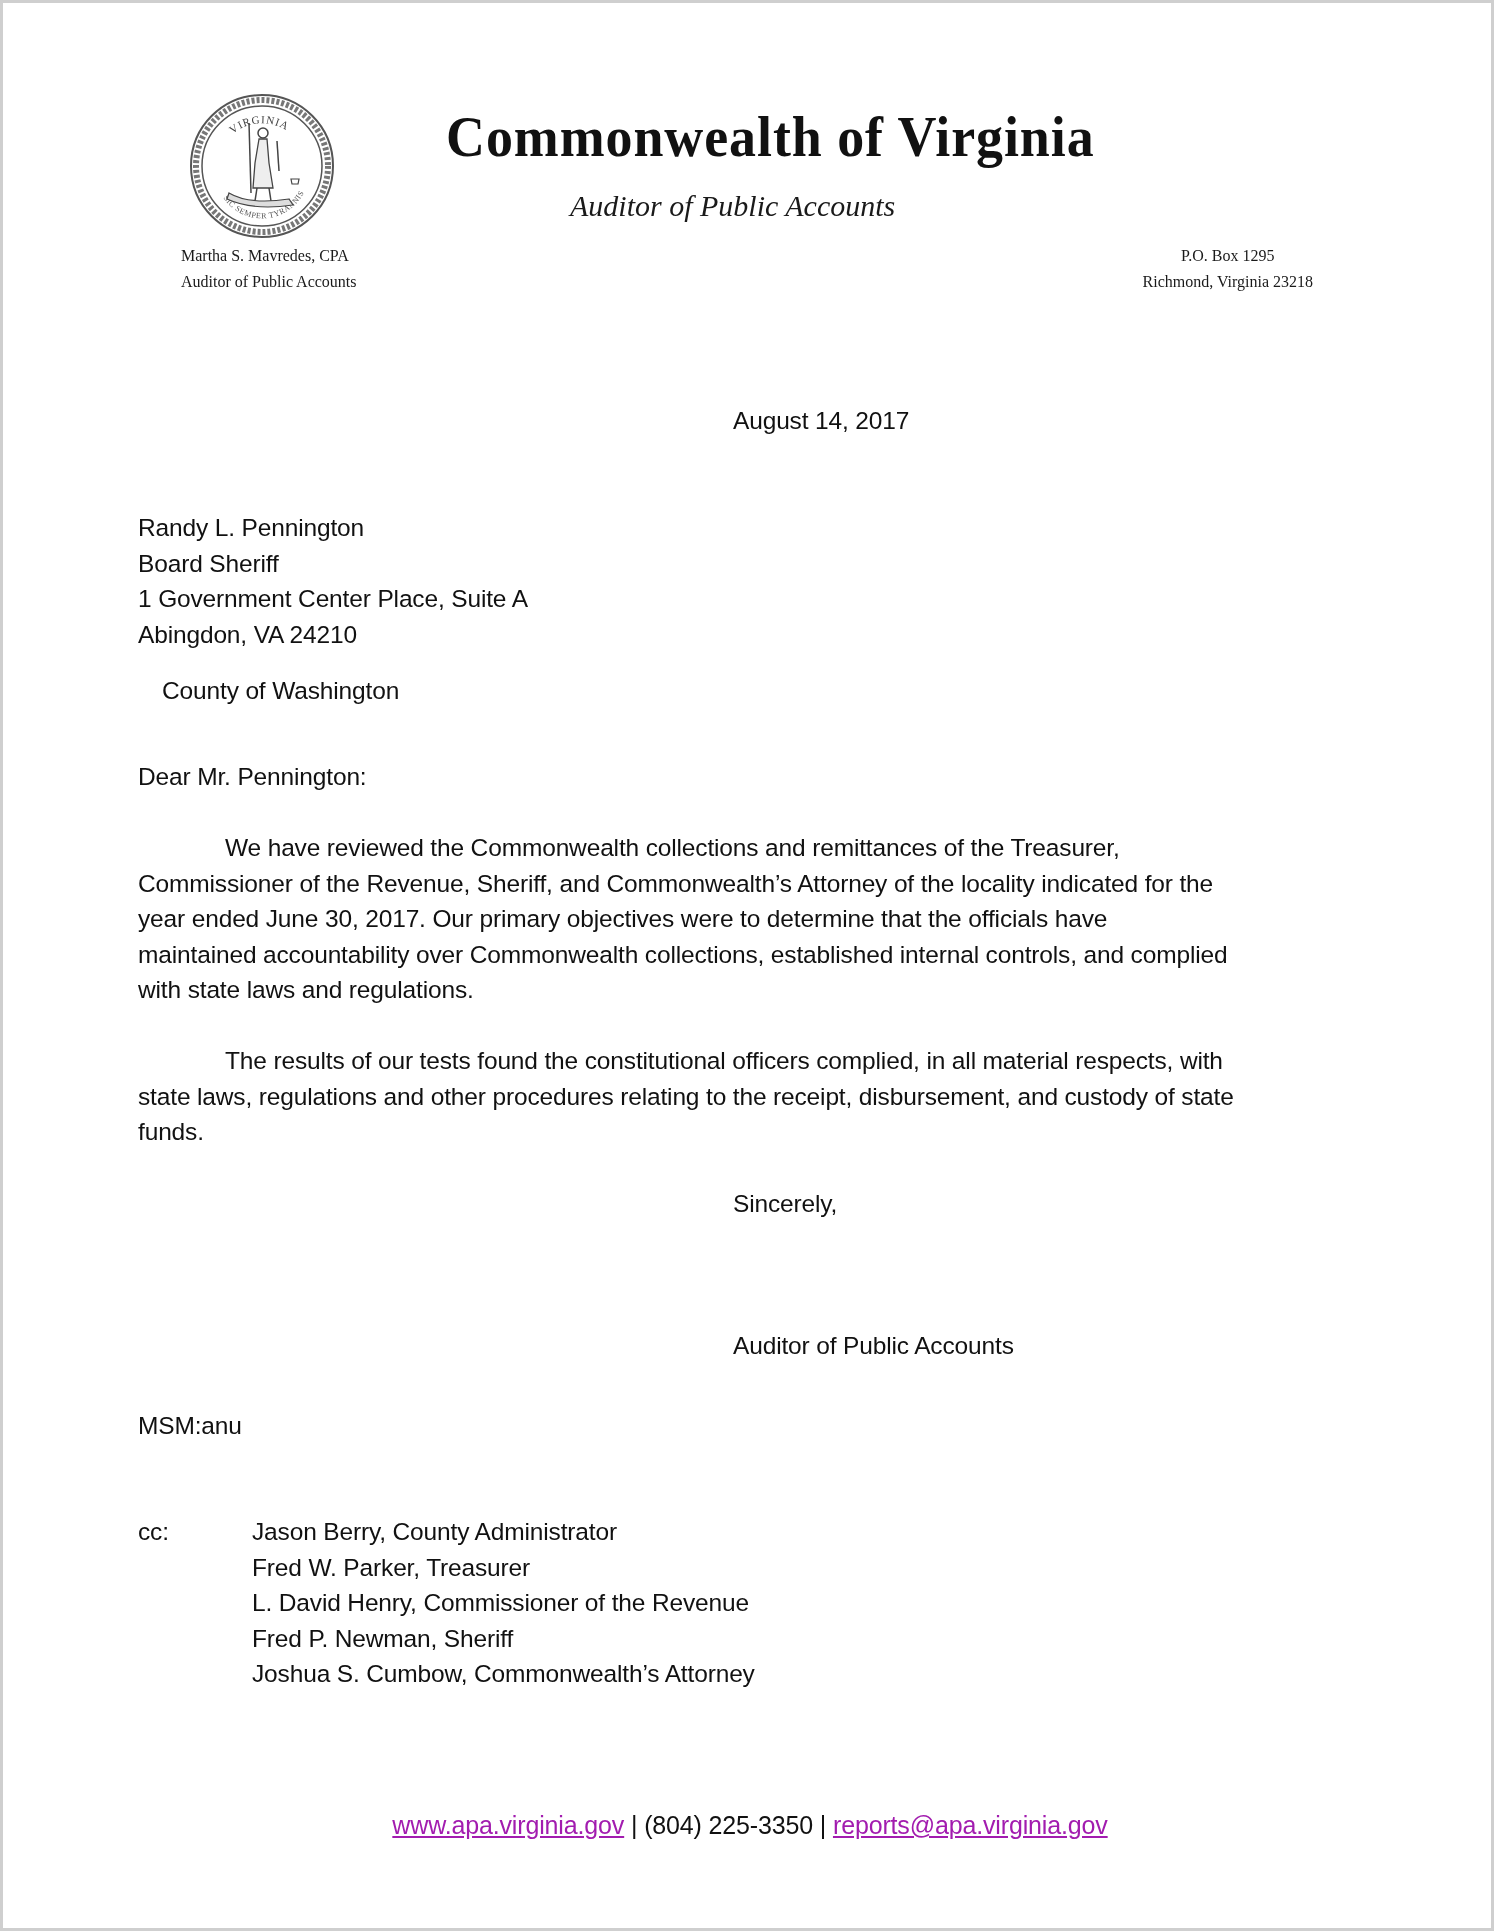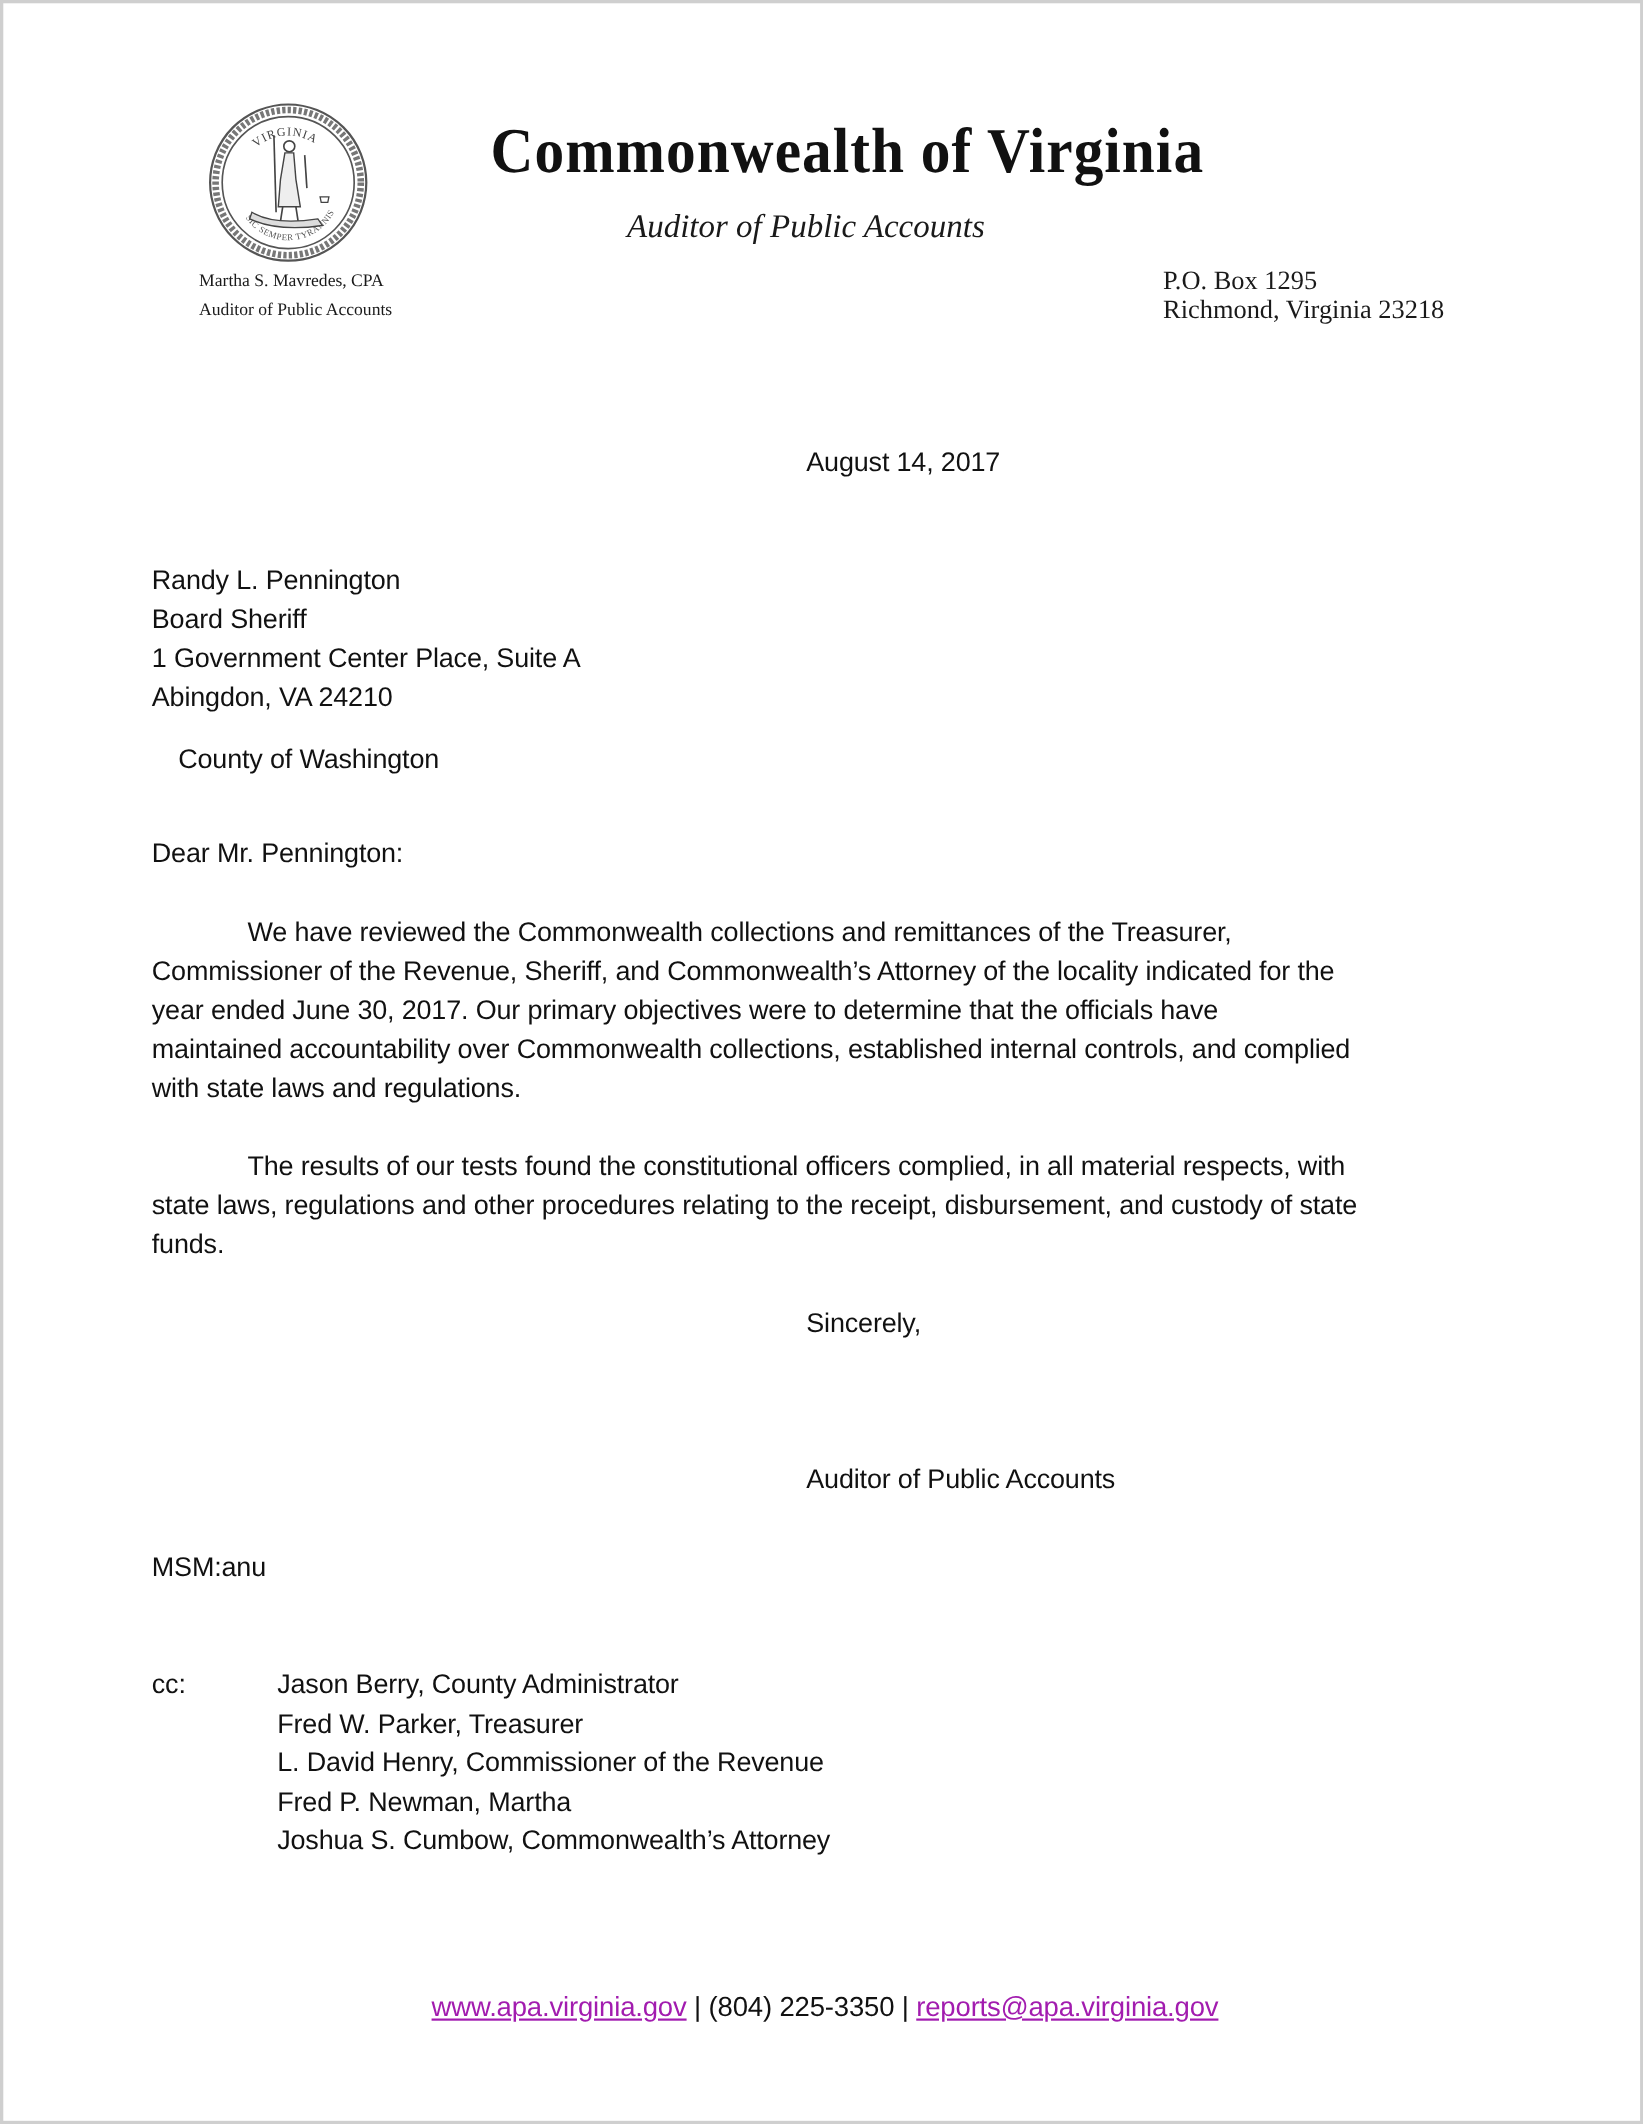--- a/index.html
+++ b/index.html
@@ -11,21 +11,21 @@
   .abs { position: absolute; white-space: nowrap; }
   .serif { font-family: "Liberation Serif", "DejaVu Serif", serif; color: #1a1a1a; }
   .body-text { font-family: "Liberation Sans", "DejaVu Sans", sans-serif; font-size: 24.5px; color: #111; letter-spacing: -0.15px; }
   .title {
     left: 443px; top: 100px; font-size: 58px; font-weight: bold; letter-spacing: 1px;
     font-family: "Liberation Serif", "DejaVu Serif", serif; color: #111;
     transform: scaleX(0.93); transform-origin: left top;
   }
   .subtitle { left: 567px; top: 186px; font-size: 30px; font-style: italic; }
   .hdr-left { left: 178px; top: 240px; font-size: 16px; line-height: 26px; }
-  .hdr-right { right: 178px; top: 240px; font-size: 24px; line-height: 26px; text-align: left; }
+  .hdr-right { right: 178px; top: 240px; font-size: 16px; line-height: 26px; text-align: center; }
   .seal { position: absolute; left: 186px; top: 90px; width: 146px; height: 146px; }
   .line { line-height: 35.5px; }
   .link { color: #a21caf; text-decoration: underline; }
   .footer { left: 0; width: 1494px; top: 1808px; text-align: center; font-size: 25px; }
   .cc-label { left: 135px; }
   .cc-list { left: 220px; margin-left: 29px; }
 </style>
 </head>
 <body>
 
@@ -96,21 +96,21 @@
 
   <div class="abs body-text line" style="left:730px; top:1183px;">Sincerely,</div>
   <div class="abs body-text line" style="left:730px; top:1325px;">Auditor of Public Accounts</div>
   <div class="abs body-text line" style="left:135px; top:1405px;">MSM:anu</div>
 
   <div class="abs body-text line cc-label" style="top:1511px;">cc:</div>
   <div class="abs body-text cc-list" style="top:1511px;">
     <div class="line">Jason Berry, County Administrator</div>
     <div class="line">Fred W. Parker, Treasurer</div>
     <div class="line">L. David Henry, Commissioner of the Revenue</div>
-    <div class="line">Fred P. Newman, Martha</div>
+    <div class="line">Fred P. Newman, Sheriff</div>
     <div class="line">Joshua S. Cumbow, Commonwealth’s Attorney</div>
   </div>
 
   <div class="abs body-text footer">
     <a class="link">www.apa.virginia.gov</a>
     <span>|</span>
     <span>(804) 225-3350</span>
     <span>|</span>
     <a class="link">reports@apa.virginia.gov</a>
   </div>

